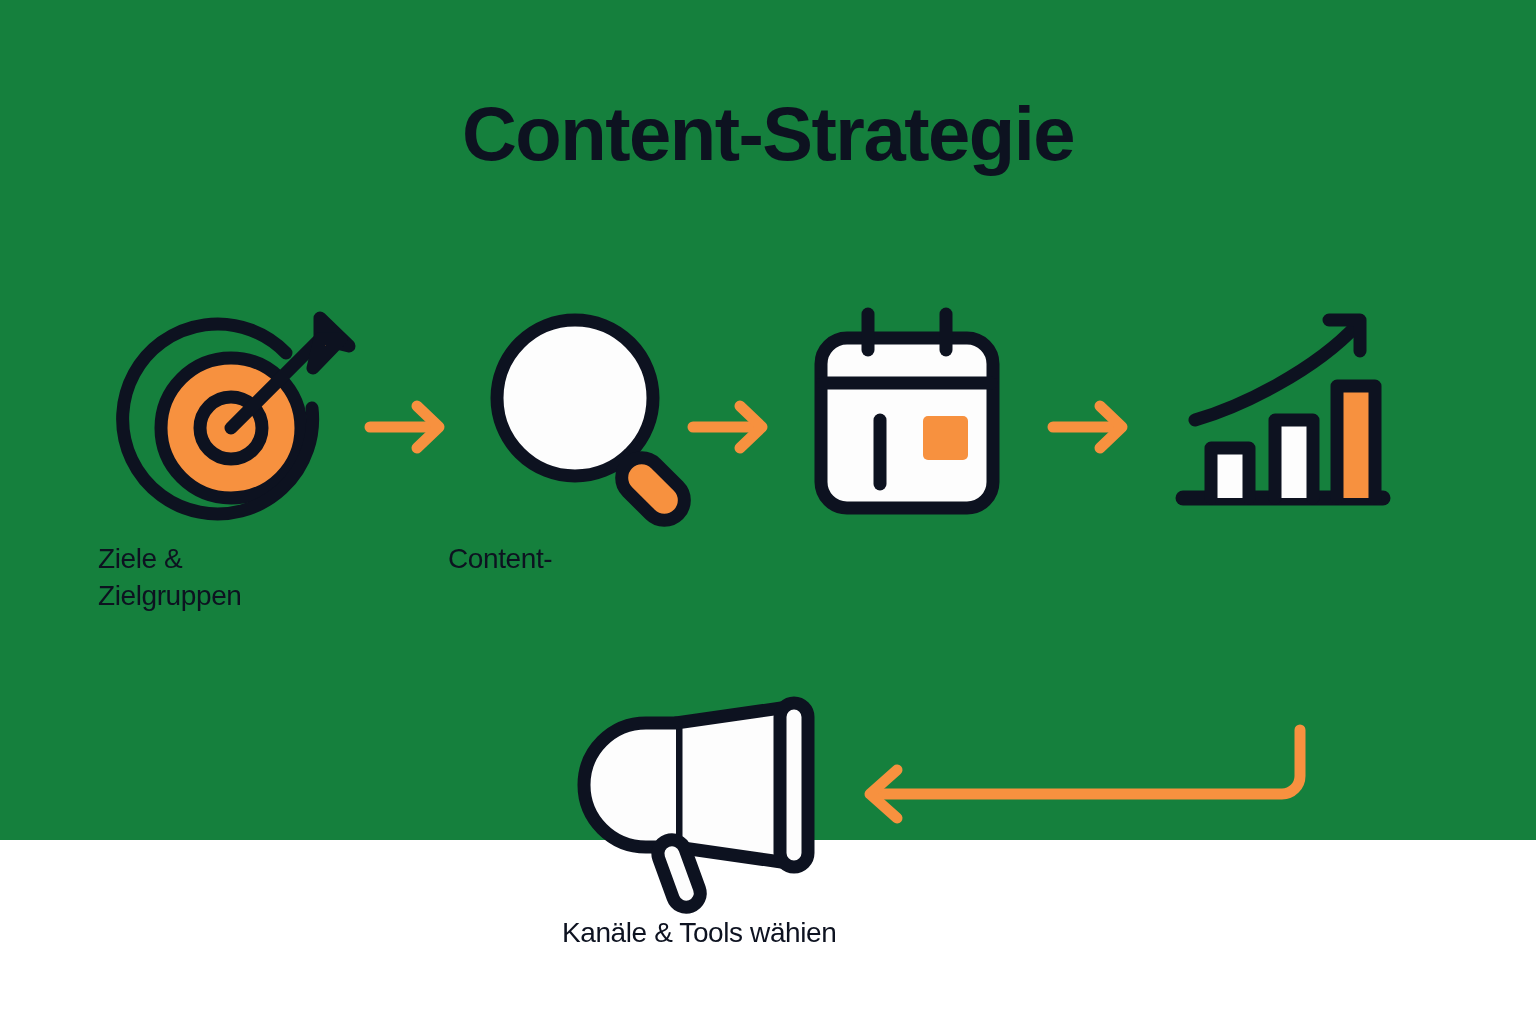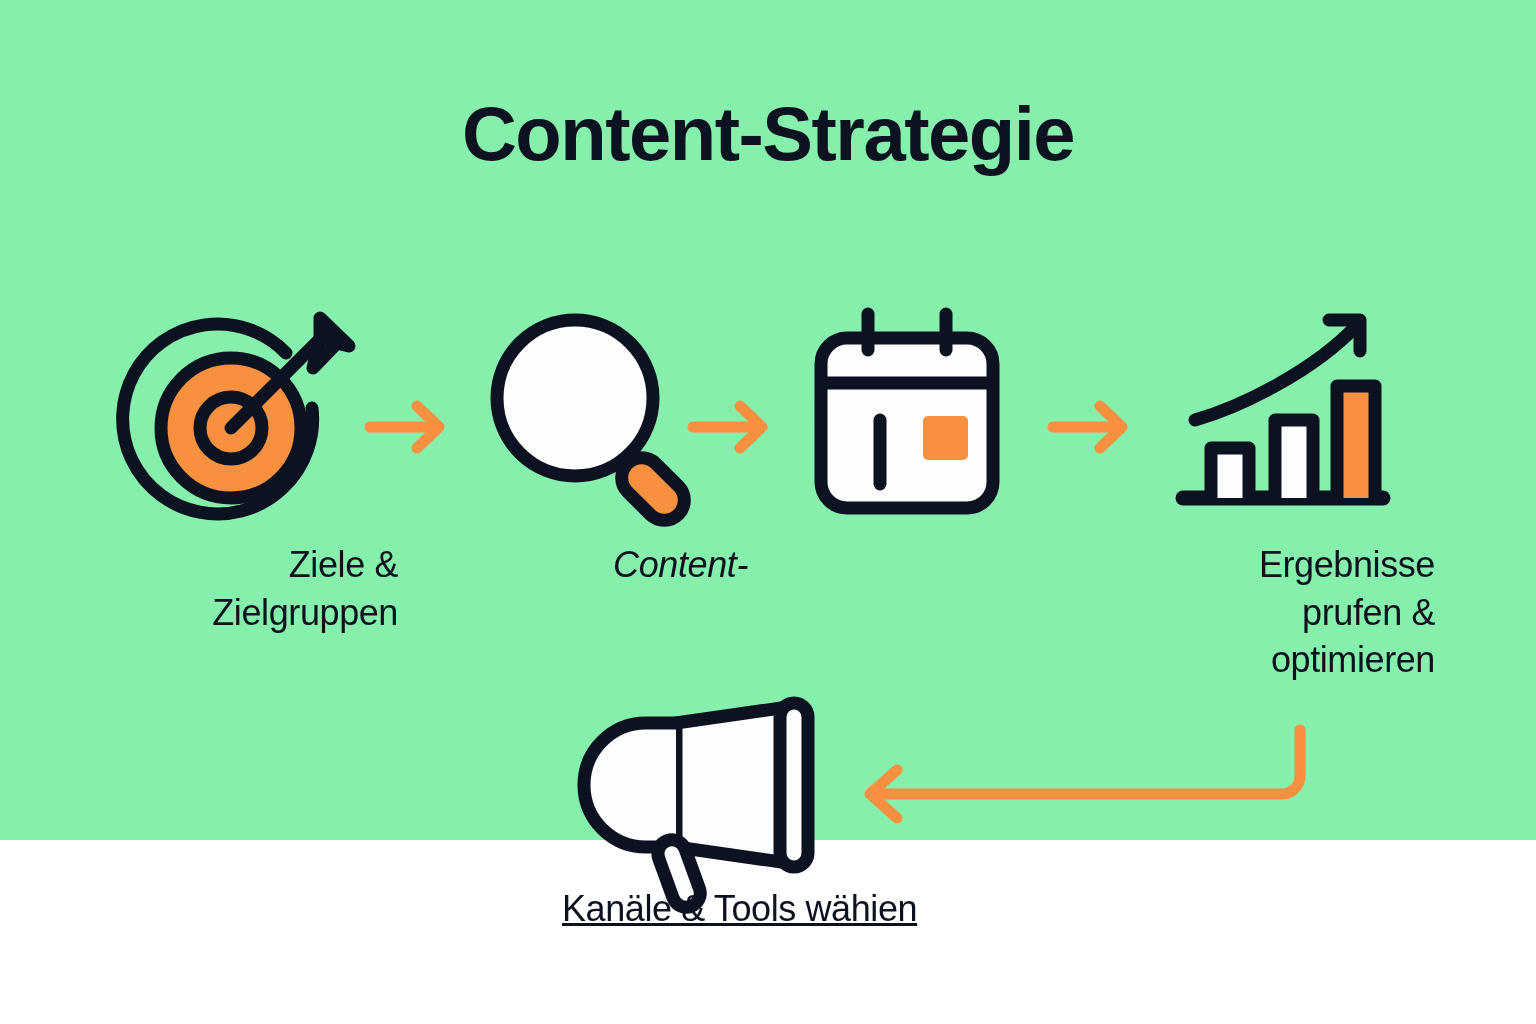--- a/index.html
+++ b/index.html
@@ -11,21 +11,21 @@
     width: 1536px;
     height: 1024px;
     overflow: hidden;
     font-family: "Liberation Sans", sans-serif;
     -webkit-font-smoothing: antialiased;
   }
   #infographic {
     position: relative;
     width: 1536px;
     height: 840px;
-    background: #86efac;
+    background: #15803d;
   }
   #title {
     position: absolute;
     left: 0;
     top: 96px;
     width: 1536px;
     text-align: center;
     font-size: 76px;
     font-weight: 700;
     letter-spacing: -1.5px;
@@ -39,40 +39,40 @@
     width: 300px;
   }
   .step-icon {
     height: 245px;
     display: flex;
     align-items: center;
     justify-content: center;
   }
   .step-label {
     margin-top: 8px;
-    text-align: right;
-    font-size: 36px;
+    text-align: left;
+    font-size: 28px;
     line-height: 1.32;
     color: #0d1220;
     font-weight: 400;
     letter-spacing: -0.4px;
   }
   #step-1 { left: 98px; }
-  #step-2 { left: 448px; font-style: italic; }
+  #step-2 { left: 448px; }
   #step-3 { left: 758px; }
   #step-4 { left: 1135px; }
 
   #step-bottom {
     position: absolute;
     left: 562px;
     top: 690px;
     width: 310px;
   }
   #step-bottom .step-icon { height: 195px; }
-  #step-bottom .step-label { margin-top: 0; white-space: nowrap; text-decoration: underline; }
+  #step-bottom .step-label { margin-top: 30px; white-space: nowrap; }
 
   .flow-arrow {
     position: absolute;
   }
   #arrow-1 { left: 365px; top: 398px; }
   #arrow-2 { left: 688px; top: 398px; }
   #arrow-3 { left: 1048px; top: 398px; }
 
   #arrow-return {
     position: absolute;
@@ -143,25 +143,20 @@
         <g fill="none" stroke="#0d1220" stroke-width="13" stroke-linecap="round" stroke-linejoin="round">
           <path d="M18 200 L218 200" stroke-width="15"></path>
           <path d="M46 200 L46 150 L84 150 L84 200" fill="#fdfdfd"></path>
           <path d="M110 200 L110 122 L148 122 L148 200" fill="#fdfdfd"></path>
           <path d="M172 200 L172 88 L210 88 L210 200" fill="#f7913f"></path>
           <path d="M30 122 C 78 108 150 72 192 27" fill="none"></path>
           <path d="M164 22 L195 22 L195 53" fill="none"></path>
         </g>
       </svg>
     </div>
-    <div class="step-label">
-      <div>Ergebnisse</div>
-      <div>prufen &amp;</div>
-      <div>optimieren</div>
-    </div>
   </div>
 
   <div id="step-bottom">
     <div class="step-icon">
       <svg width="215" height="185" viewBox="0 0 215 185">
         <g fill="none" stroke="#0d1220" stroke-width="13" stroke-linecap="round" stroke-linejoin="round">
           <path d="M66 25 L66 95" stroke="none"></path>
           <path d="M66 28 L178 12 L178 168 L66 152 Z" fill="#fdfdfd"></path>
           <path d="M66 28 L36 28 A27 27 0 0 0 36 152 L66 152" fill="#fdfdfd"></path>
           <rect x="170" y="8" width="28" height="164" rx="14" fill="#fdfdfd"></rect>

